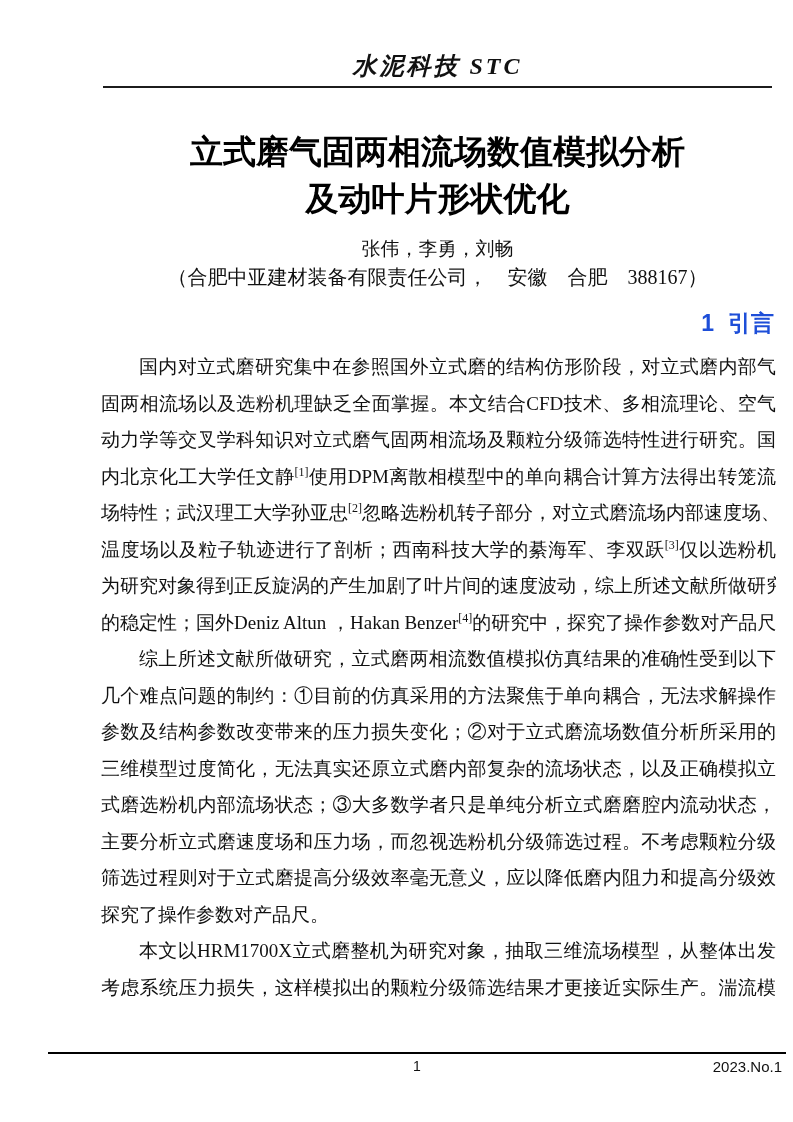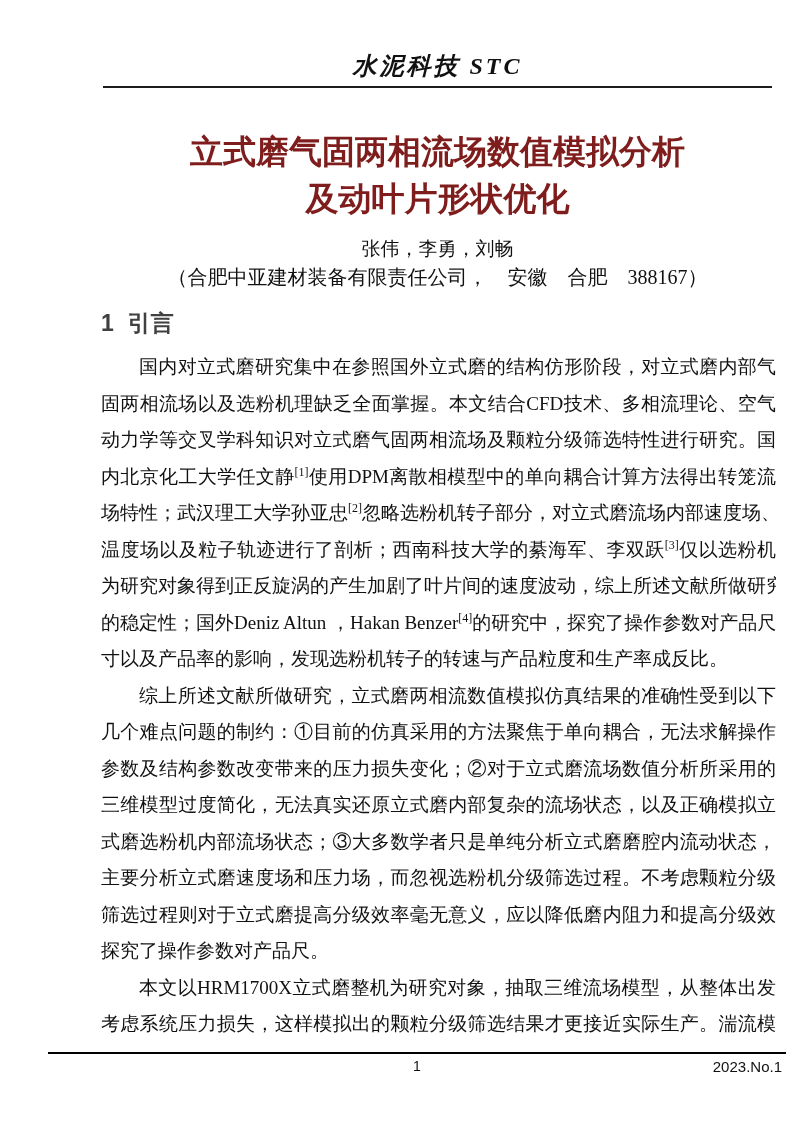--- a/index.html
+++ b/index.html
@@ -30,42 +30,43 @@
     height:0;
   }
   
   .paper-title{
     margin:40px 60px 0 60px;
     text-align:center;
     font-family:"Liberation Sans","DejaVu Sans",sans-serif;
     font-weight:bold;
     font-size:33px;
     line-height:47px;
-    color:#7f1d1d;
+    color:#000000;
   }
   .authors{
     margin-top:15px;
     text-align:center;
     font-size:19px;
     line-height:24px;
   }
   .affiliation{
     margin-top:3px;
     text-align:center;
     font-size:20px;
     line-height:26px;
   }
   
   .section-heading{
     margin:19px 60px 0 60px;
     font-weight:bold;
     font-size:23px;
     line-height:28px;
     font-family:"Liberation Sans","DejaVu Sans",sans-serif;
-    color:#404040;
+    color:#1d4ed8;
+    text-align:right;
   }
   .section-heading .sec-num{margin-right:14px;}
   
   .body-text{
     margin-top:12px;
   }
   .line{
     margin:0 58px 0 60px;
     height:36.5px;
     line-height:36.5px;
@@ -127,21 +128,20 @@
 
   <div class="body-text">
       <div class="line indent">国内对立式磨研究集中在参照国外立式磨的结构仿形阶段，对立式磨内部气</div>
       <div class="line">固两相流场以及选粉机理缺乏全面掌握。本文结合CFD技术、多相流理论、空气</div>
       <div class="line">动力学等交叉学科知识对立式磨气固两相流场及颗粒分级筛选特性进行研究。国</div>
       <div class="line">内北京化工大学任文静<sup>[1]</sup>使用DPM离散相模型中的单向耦合计算方法得出转笼流</div>
       <div class="line">场特性；武汉理工大学孙亚忠<sup>[2]</sup>忽略选粉机转子部分，对立式磨流场内部速度场、</div>
       <div class="line">温度场以及粒子轨迹进行了剖析；西南科技大学的綦海军、李双跃<sup>[3]</sup>仅以选粉机</div>
       <div class="line">为研究对象得到正反旋涡的产生加剧了叶片间的速度波动，综上所述文献所做研究</div>
       <div class="line">的稳定性；国外Deniz Altun ，Hakan Benzer<sup>[4]</sup>的研究中，探究了操作参数对产品尺</div>
-      <div class="line nofill">寸以及产品率的影响，发现选粉机转子的转速与产品粒度和生产率成反比。</div>
       <div class="line indent">综上所述文献所做研究，立式磨两相流数值模拟仿真结果的准确性受到以下</div>
       <div class="line">几个难点问题的制约：①目前的仿真采用的方法聚焦于单向耦合，无法求解操作</div>
       <div class="line">参数及结构参数改变带来的压力损失变化；②对于立式磨流场数值分析所采用的</div>
       <div class="line">三维模型过度简化，无法真实还原立式磨内部复杂的流场状态，以及正确模拟立</div>
       <div class="line">式磨选粉机内部流场状态；③大多数学者只是单纯分析立式磨磨腔内流动状态，</div>
       <div class="line">主要分析立式磨速度场和压力场，而忽视选粉机分级筛选过程。不考虑颗粒分级</div>
       <div class="line">筛选过程则对于立式磨提高分级效率毫无意义，应以降低磨内阻力和提高分级效</div>
       <div class="line nofill">探究了操作参数对产品尺。</div>
       <div class="line indent">本文以HRM1700X立式磨整机为研究对象，抽取三维流场模型，从整体出发</div>
       <div class="line">考虑系统压力损失，这样模拟出的颗粒分级筛选结果才更接近实际生产。湍流模</div>

